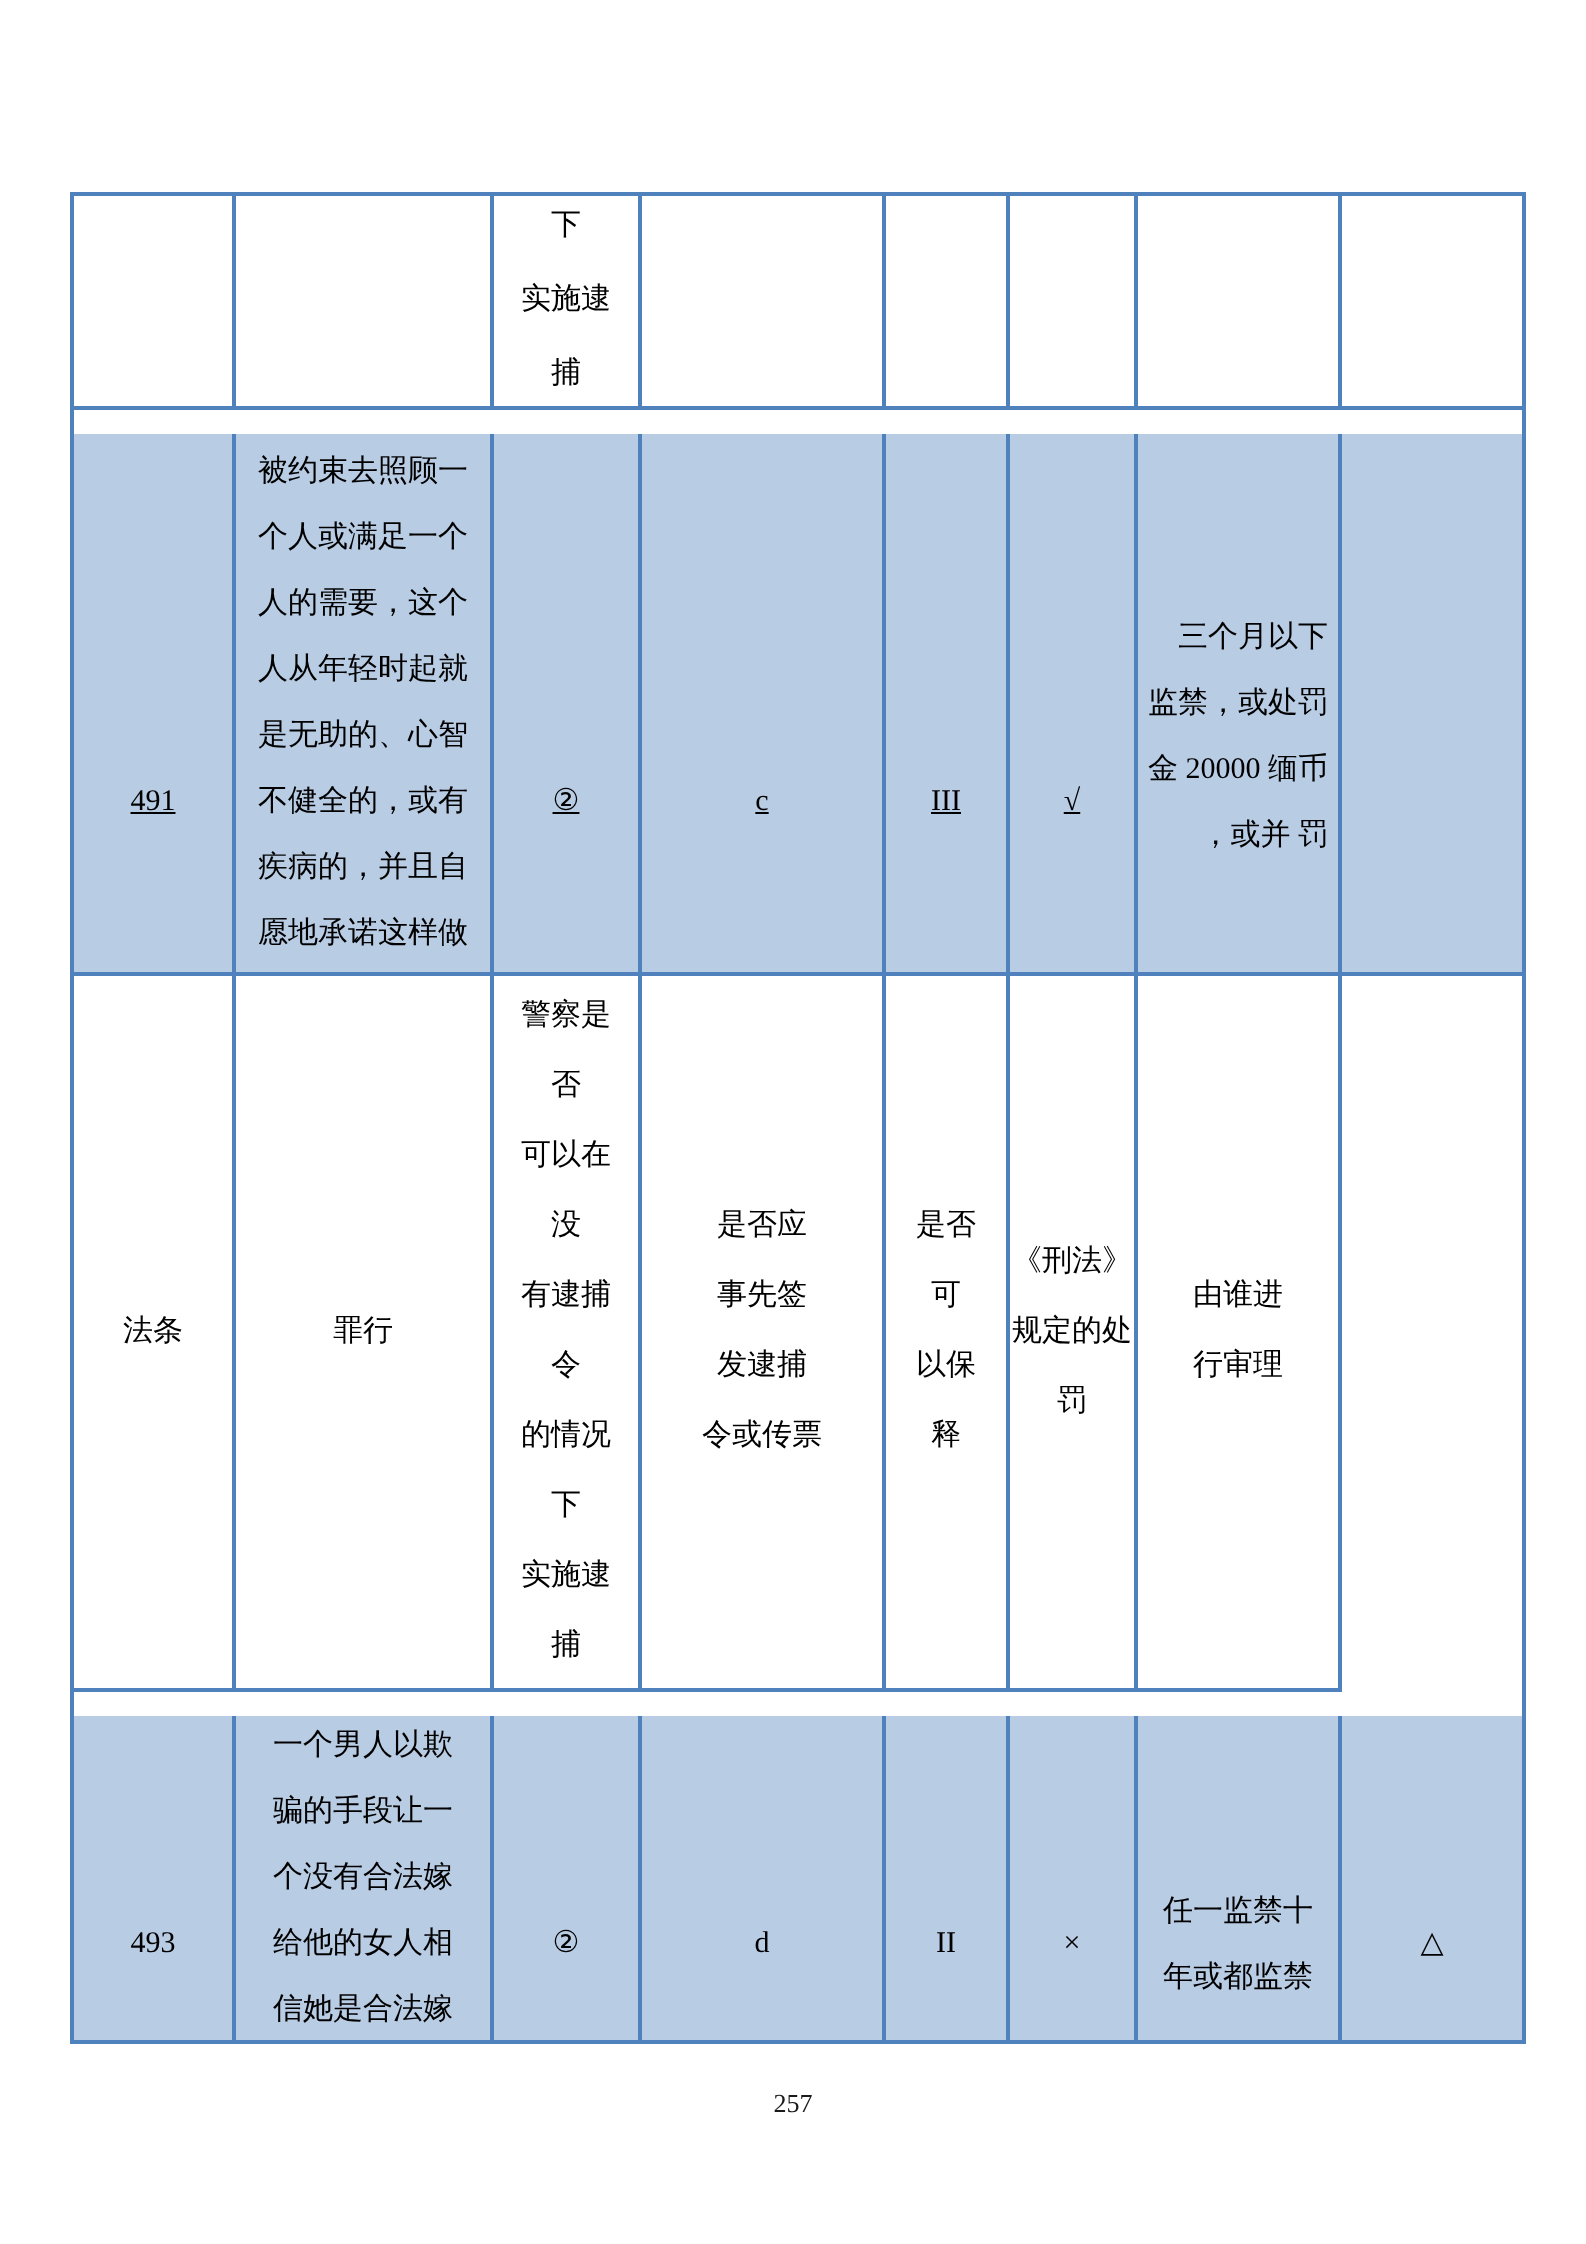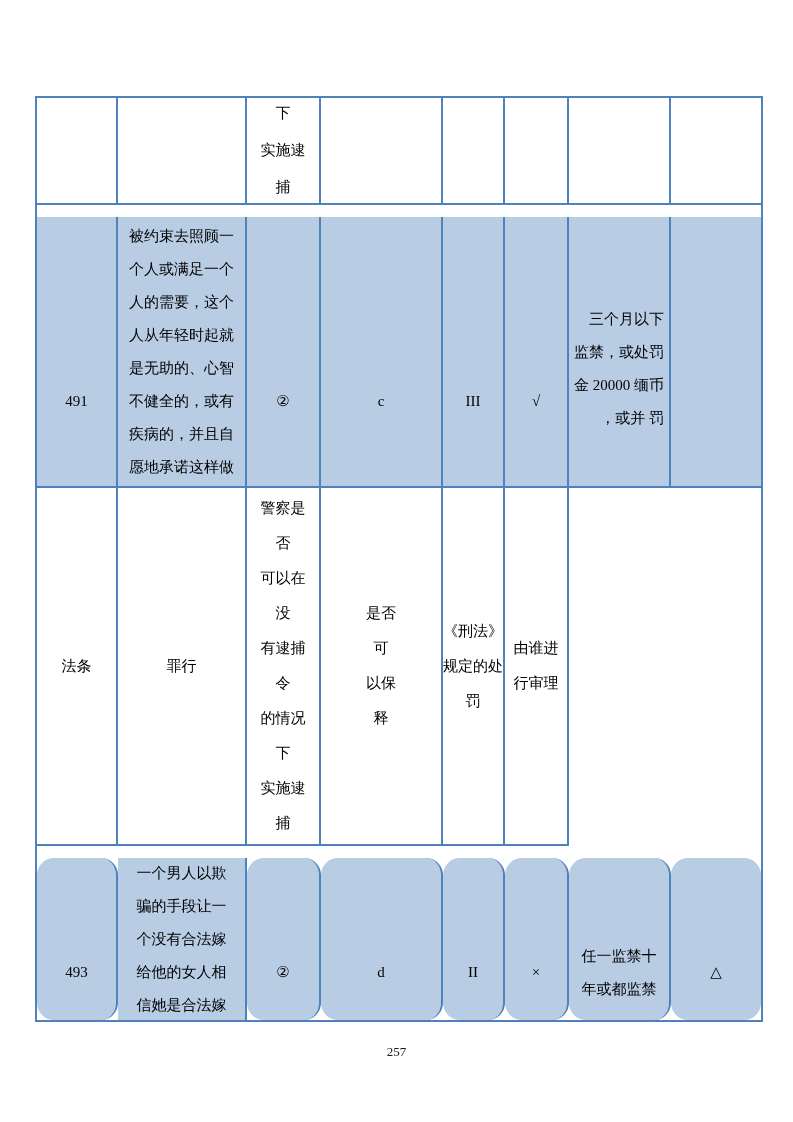--- a/index.html
+++ b/index.html
@@ -41,23 +41,23 @@
     font-size: 15px;
     line-height: 33px;
     overflow: hidden;
   }
   .cell:nth-child(8) { border-right: none; font-family: Liberation Serif, serif; }
   .trow.r4 .cell { border-bottom: none; }
   .trow.r2 .cell, .trow.r4 .cell { background: #b8cce4; margin-top: 12px; }
   .trow.r1 .cell { line-height: 37px; }
   .trow.r3 .cell { line-height: 35px; }
   
-  .trow.r2 .pad-low { padding-top: 100px; }
+  .trow.r2 .pad-low { padding-top: 100px; text-decoration: underline; }
   .trow.r2 .pad-mid { padding-top: 35px; text-align: right; }
-  .trow.r4 .pad-low { padding-top: 67px; border-radius: 17px; }
+  .trow.r4 .pad-low { padding-top: 67px; }
   .footer {
     position: absolute;
     top: 1044px; left: 0;
     width: 100%;
     text-align: center;
     font-size: 13px;
     color: #1a1a1a;
   }
 </style>
 </head>
@@ -107,20 +107,24 @@
       <div class="cell">警察是
 否
 可以在
 没
 有逮捕
 令
 的情况
 下
 实施逮
 捕</div>
+      <div class="cell">是否应
+事先签
+发逮捕
+令或传票</div>
       <div class="cell">是否
 可
 以保
 释</div>
       <div class="cell">《刑法》
 规定的处罚</div>
       <div class="cell">由谁进
 行审理</div>
     </div>
 

